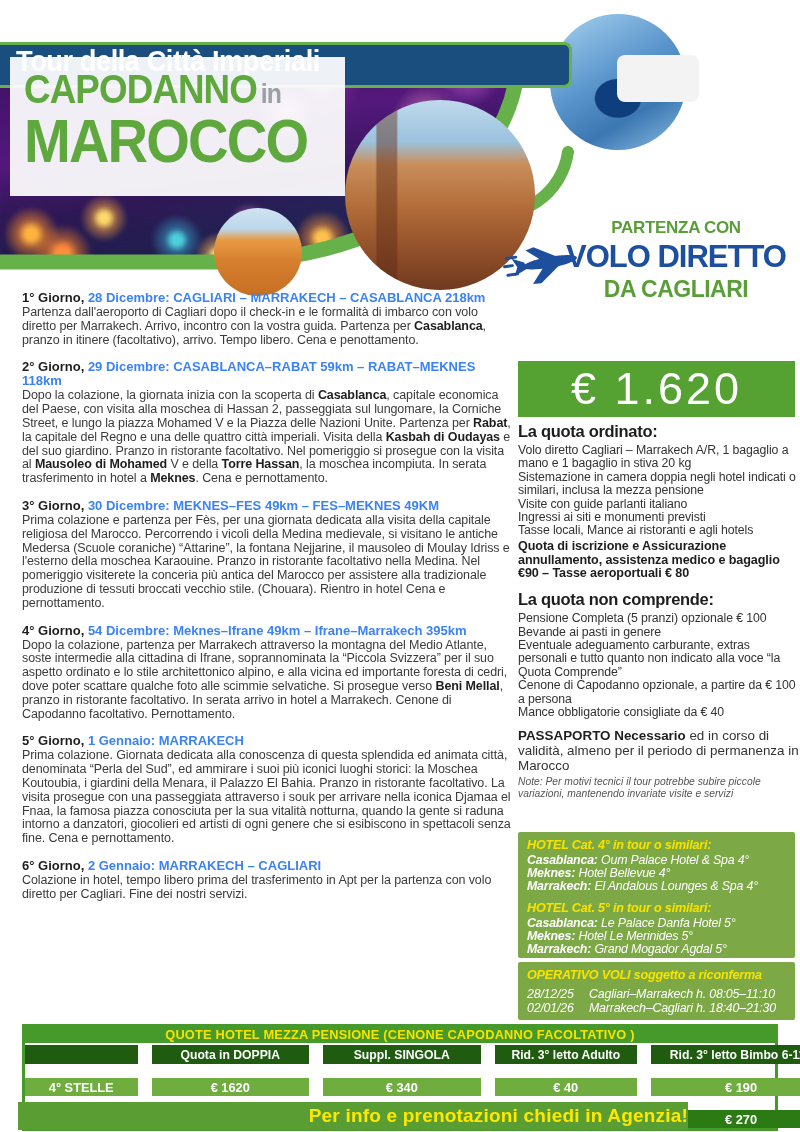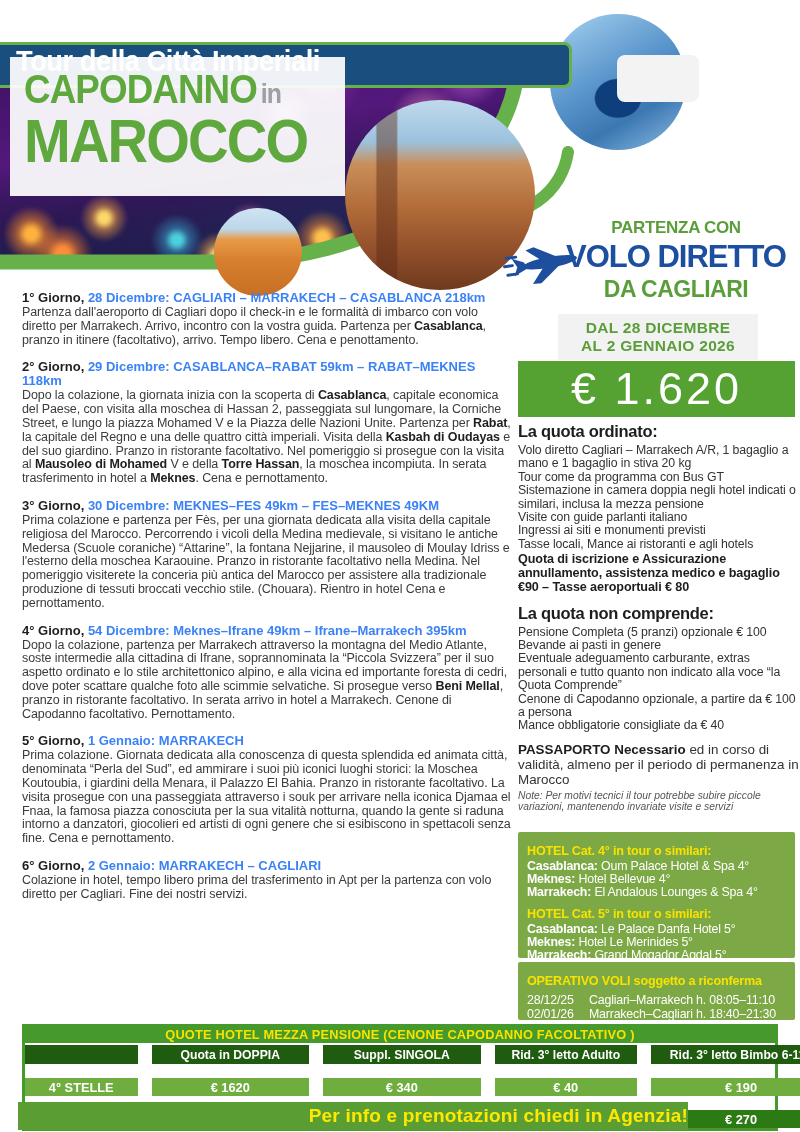--- a/index.html
+++ b/index.html
@@ -88,21 +88,21 @@
   .day-body { font-size:12.5px; line-height:13.8px; color:#3b3b3b; letter-spacing:-0.1px; }
   
   .info-col { position:absolute; left:518px; top:422px; width:281px; height:406px; overflow:hidden; }
   .info-h { font-size:16.5px; font-weight:700; color:#1d1d1d; margin-bottom:3px; letter-spacing:-0.3px;}
   .info-item { font-size:12.3px; line-height:13.4px; color:#333; letter-spacing:-0.1px;}
   .info-note { font-size:12.6px; line-height:13.8px; font-weight:700; color:#1d1d1d; margin-top:2px; letter-spacing:-0.1px;}
   .sect-gap { height:9px; }
   .passport { font-size:13.4px; line-height:15px; color:#333; }
   .tech-note { font-size:10.3px; line-height:11.5px; font-style:italic; color:#555; margin-top:3px; }
   
-  .green-box { position:absolute; left:518px; width:277px; background:#7ca845; padding:13px 9px; border-radius:2px; overflow:hidden;}
+  .green-box { position:absolute; left:518px; width:277px; background:#7ca845; padding:7px 9px; border-radius:2px; overflow:hidden;font-style:italic;}
   .hotels-box { top:832px; height:126px; }
   .flights-box { top:962px; height:58px; }
   .gb-h { color:#f8e300; font-weight:700; font-size:12.6px; line-height:13px; margin-bottom:2px; letter-spacing:-0.2px;}
   .hotel-line { color:#fff; font-size:12.4px; line-height:13px; letter-spacing:-0.2px;}
   .hotel-line b { font-weight:700; }
   .hotel-gap { height:9px; }
   .flight-row { display:flex; color:#fff; font-size:12.4px; line-height:13.5px; letter-spacing:-0.2px;}
   .flight-row .fd { width:62px; flex:none; }
   .flights-box .gb-h { margin-bottom:6px; }
   
@@ -151,24 +151,20 @@
     </g>
     <rect x="2" y="22" width="15" height="3.4" rx="1.7" fill="#1d4f9e" transform="rotate(-8 9 24)"></rect>
     <rect x="0" y="32" width="13" height="3.4" rx="1.7" fill="#1d4f9e" transform="rotate(-8 6 34)"></rect>
     <rect x="4" y="42" width="15" height="3.4" rx="1.7" fill="#1d4f9e" transform="rotate(-8 11 44)"></rect>
   </svg>
   <div class="promo">
     <div class="partenza">PARTENZA CON</div>
     <div class="volo">VOLO DIRETTO</div>
     <div class="da">DA CAGLIARI</div>
   </div>
-  <div class="date-box">
-    <div>DAL 28 DICEMBRE</div>
-    <div>AL 2 GENNAIO 2026</div>
-  </div>
   <div class="price-box">
     <span>€ 1.620</span>
   </div>
 
   <div class="itinerary">
     <div class="day-block">
       <div class="day-h"><span class="day-pre">1° Giorno,</span> <span class="day-route">28 Dicembre: CAGLIARI – MARRAKECH – CASABLANCA 218km</span></div>
       <div class="day-body"><span>Partenza dall'aeroporto di Cagliari dopo il check-in e le formalità di imbarco con volo diretto per Marrakech. Arrivo, incontro con la vostra guida. Partenza per </span><span style="font-weight: 700; color: rgb(30, 30, 30);">Casablanca</span><span>, pranzo in itinere (facoltativo), arrivo. Tempo libero. Cena e penottamento.</span></div>
     </div>
     <div class="day-block">
@@ -189,21 +185,20 @@
     </div>
     <div class="day-block">
       <div class="day-h"><span class="day-pre">6° Giorno,</span> <span class="day-route">2 Gennaio: MARRAKECH – CAGLIARI</span></div>
       <div class="day-body"><span>Colazione in hotel, tempo libero prima del trasferimento in Apt per la partenza con volo diretto per Cagliari. Fine dei nostri servizi.</span></div>
     </div>
   </div>
 
   <div class="info-col">
     <div class="info-h">La quota ordinato:</div>
     <div class="info-item">Volo diretto Cagliari – Marrakech A/R, 1 bagaglio a mano e 1 bagaglio in stiva 20 kg</div>
-    <div class="info-item">Tour come da programma con Bus GT</div>
     <div class="info-item">Sistemazione in camera doppia negli hotel indicati o similari, inclusa la mezza pensione</div>
     <div class="info-item">Visite con guide parlanti italiano</div>
     <div class="info-item">Ingressi ai siti e monumenti previsti</div>
     <div class="info-item">Tasse locali, Mance ai ristoranti e agli hotels</div>
     <div class="info-note">Quota di iscrizione e Assicurazione annullamento, assistenza medico e bagaglio €90 – Tasse aeroportuali € 80</div>
     <div class="sect-gap"></div>
     <div class="info-h">La quota non comprende:</div>
     <div class="info-item">Pensione Completa (5 pranzi) opzionale € 100</div>
     <div class="info-item">Bevande ai pasti in genere</div>
     <div class="info-item">Eventuale adeguamento carburante, extras personali e tutto quanto non indicato alla voce “la Quota Comprende”</div>

